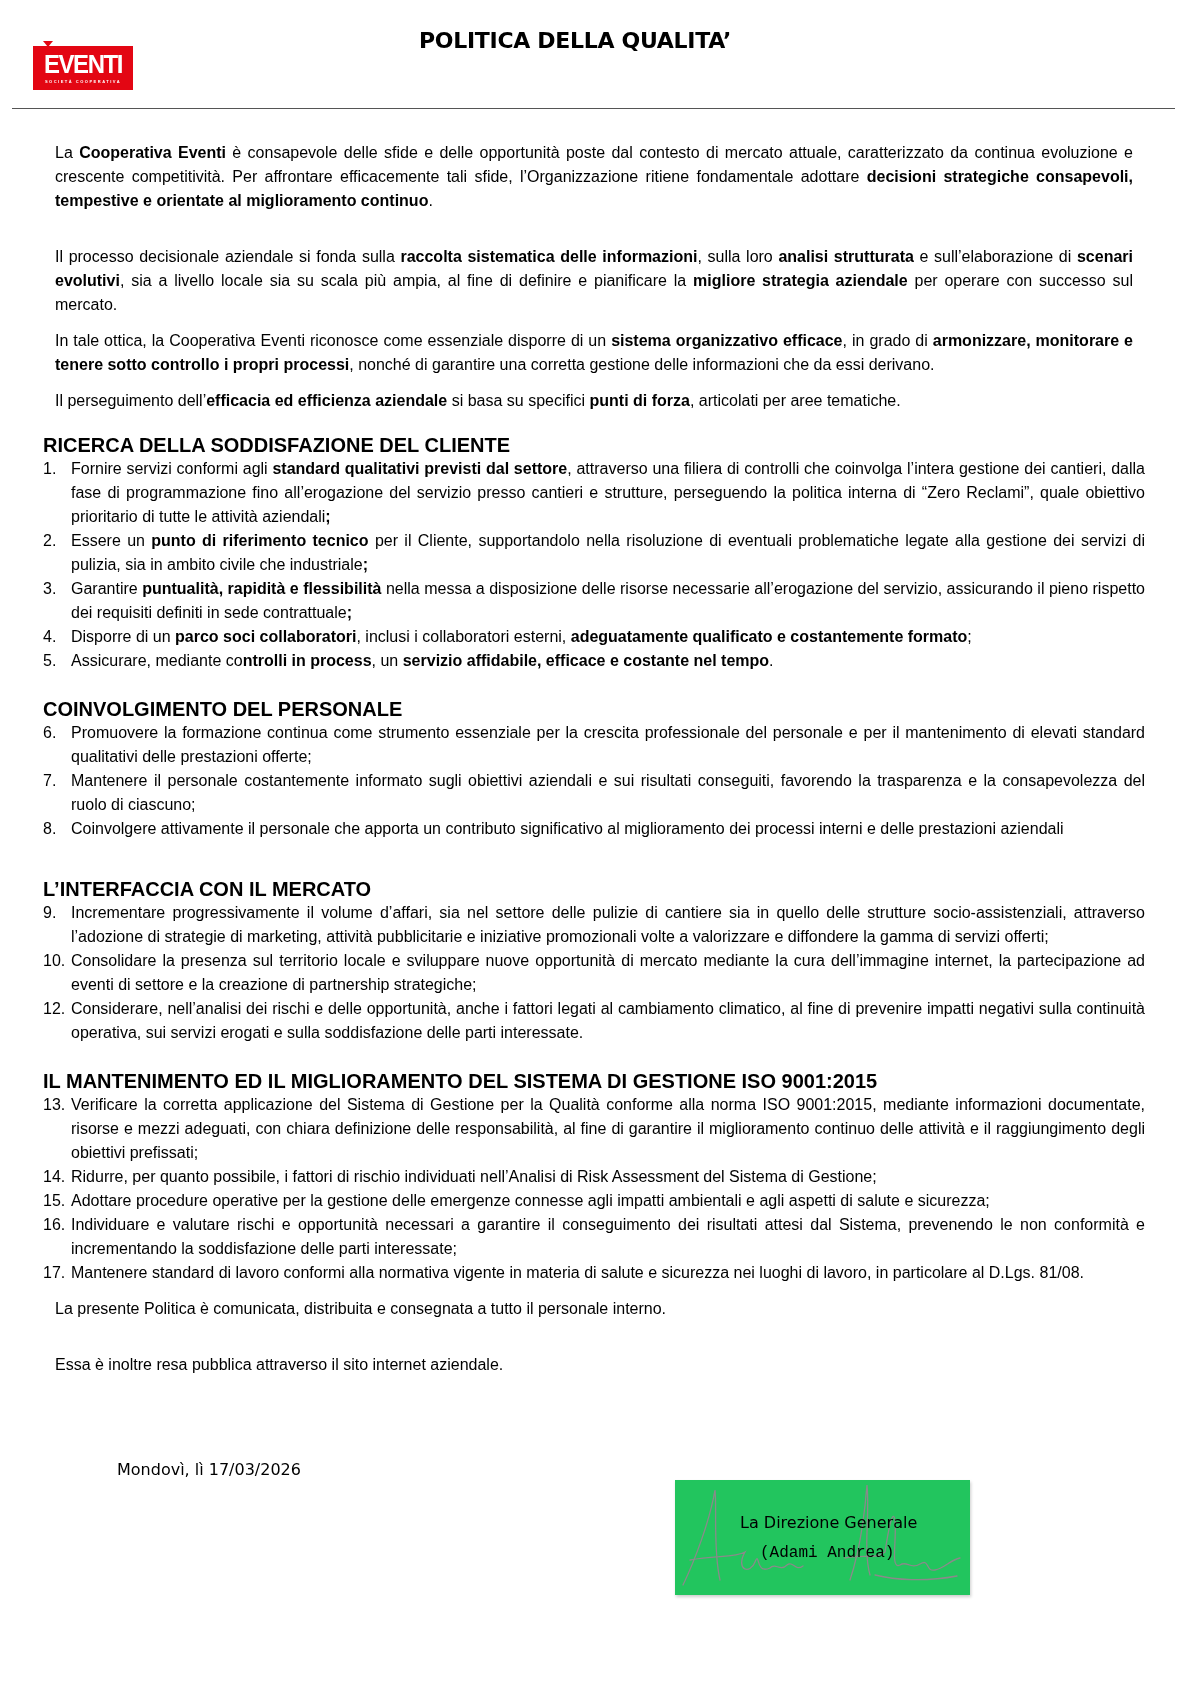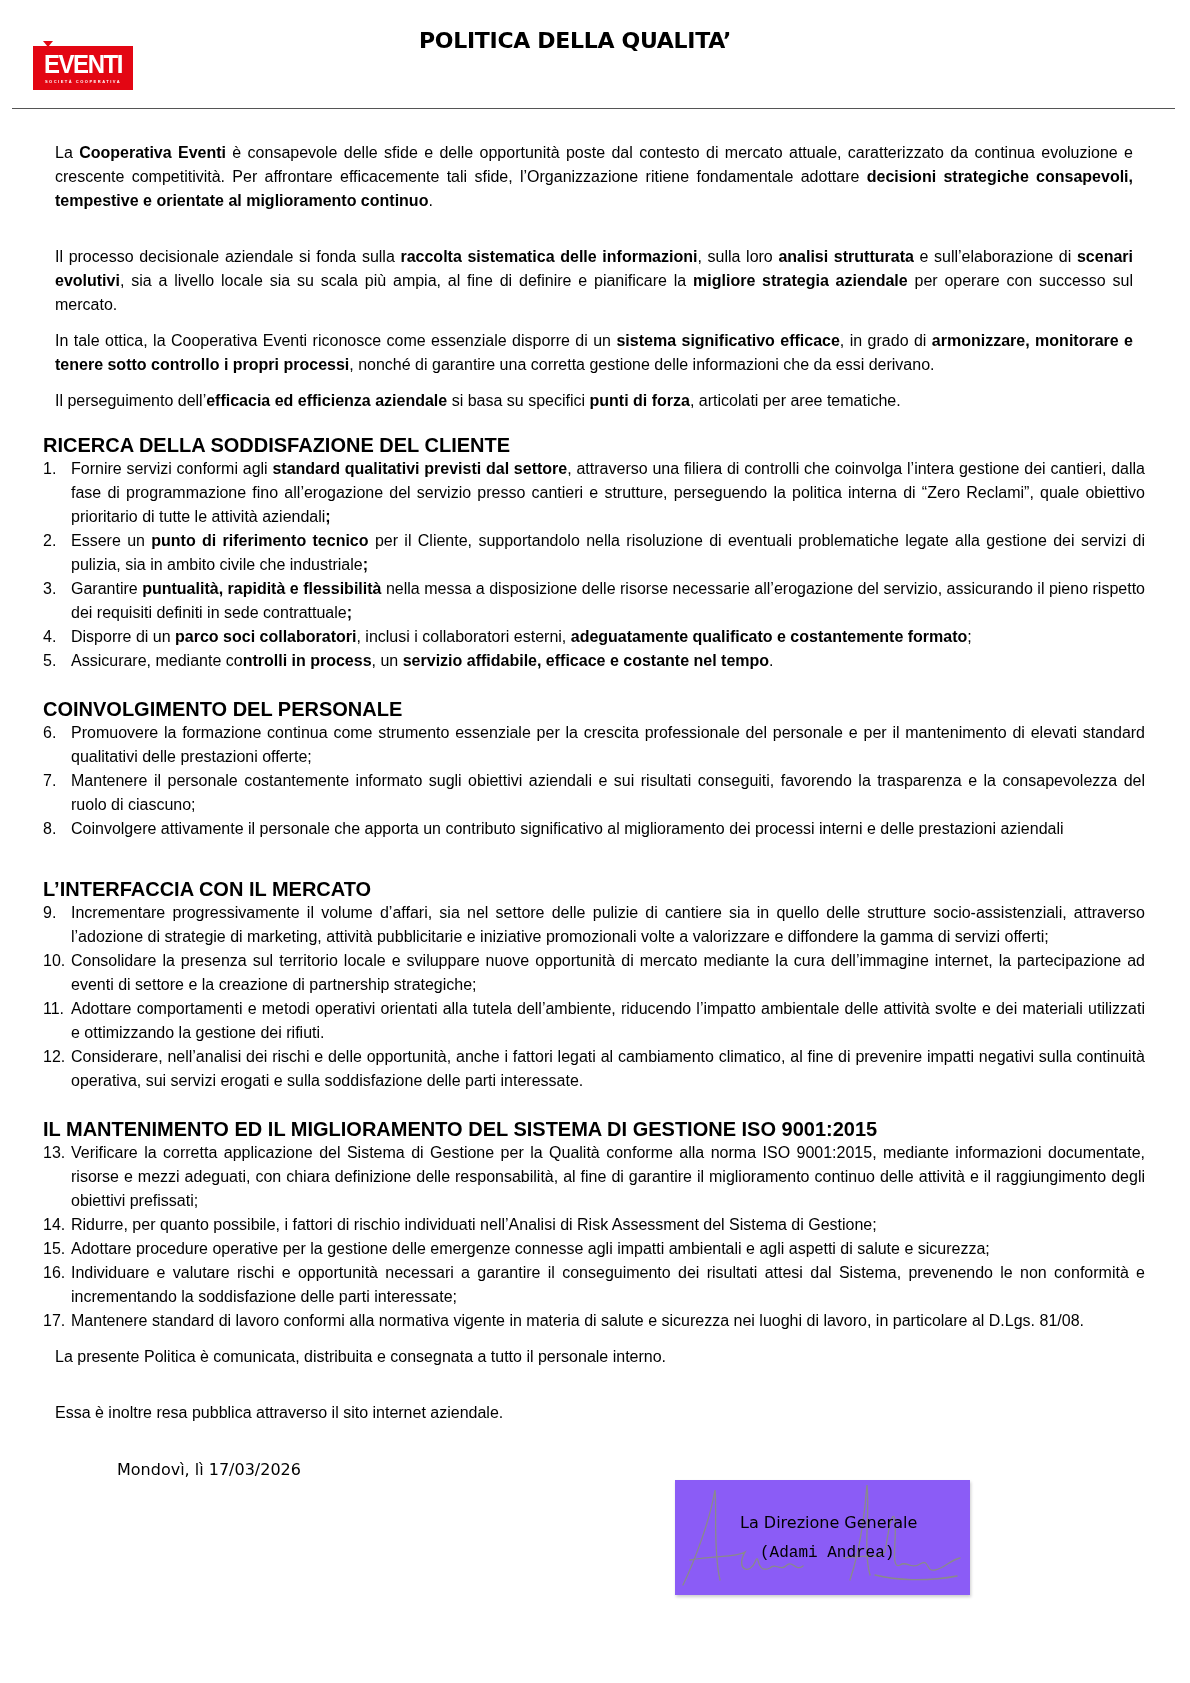--- a/index.html
+++ b/index.html
@@ -27,21 +27,21 @@
   .gap2 { height: 24px; }
   .gap3 { height: 36px; }
   h2 { font-size: 20px; font-weight: bold; margin: 0; line-height: 24px; }
   ol { list-style: none; margin: 0; padding: 0; }
   ol li { position: relative; padding-left: 28px; }
   ol li .num { position: absolute; left: 0; top: 0; }
   b { font-weight: bold; }
   .date { position: absolute; left: 85px; top: 1460px; font-size: 16px;
           font-family: "DejaVu Sans", sans-serif; margin-left: 32px; }
   .sigbox { position: absolute; left: 675px; top: 1480px; width: 295px; height: 115px;
-            box-shadow: 1px 2px 3px rgba(0,0,0,0.2); background: #8b5cf6; }
+            box-shadow: 1px 2px 3px rgba(0,0,0,0.2); background: #22c55e; }
   .sigbox svg { position: absolute; left: 0; top: 0; }
   .sig-role { position: absolute; left: 65px; top: 33px; font-size: 16px;
               font-family: "DejaVu Sans", sans-serif; }
   .sig-name { position: absolute; left: 85px; top: 64px; font-size: 16px;
               font-family: Liberation Mono, monospace; }
 </style>
 </head>
 <body>
 
 <div class="logo">
@@ -49,21 +49,21 @@
   <div class="logo-word">EVENTI</div>
   <div class="logo-sub">SOCIETÀ COOPERATIVA</div>
 </div>
 <div class="title">POLITICA DELLA QUALITA’</div>
 <div class="header-rule"></div>
 
 <div class="content">
   <p><span>La </span><b>Cooperativa Eventi</b><span> è consapevole delle sfide e delle opportunità poste dal contesto di mercato attuale, caratterizzato da continua evoluzione e crescente competitività. Per affrontare efficacemente tali sfide, l’Organizzazione ritiene fondamentale adottare </span><b>decisioni strategiche consapevoli, tempestive e orientate al miglioramento continuo</b><span>.</span></p>
   <div class="gap"></div>
   <p><span>Il processo decisionale aziendale si fonda sulla </span><b>raccolta sistematica delle informazioni</b><span>, sulla loro </span><b>analisi strutturata</b><span> e sull’elaborazione di </span><b>scenari evolutivi</b><span>, sia a livello locale sia su scala più ampia, al fine di definire e pianificare la </span><b>migliore strategia aziendale</b><span> per operare con successo sul mercato.</span></p>
-  <p><span>In tale ottica, la Cooperativa Eventi riconosce come essenziale disporre di un </span><b>sistema significativo efficace</b><span>, in grado di </span><b>armonizzare, monitorare e tenere sotto controllo i propri processi</b><span>, nonché di garantire una corretta gestione delle informazioni che da essi derivano.</span></p>
+  <p><span>In tale ottica, la Cooperativa Eventi riconosce come essenziale disporre di un </span><b>sistema organizzativo efficace</b><span>, in grado di </span><b>armonizzare, monitorare e tenere sotto controllo i propri processi</b><span>, nonché di garantire una corretta gestione delle informazioni che da essi derivano.</span></p>
   <p><span>Il perseguimento dell’</span><b>efficacia ed efficienza aziendale</b><span> si basa su specifici </span><b>punti di forza</b><span>, articolati per aree tematiche.</span></p>
   <div class="gap"></div>
 
   <section>
     <h2>RICERCA DELLA SODDISFAZIONE DEL CLIENTE</h2>
     <ol>
         <li><span class="num">1.</span><span>Fornire servizi conformi agli </span><b>standard qualitativi previsti dal settore</b><span>, attraverso una filiera di controlli che coinvolga l’intera gestione dei cantieri, dalla fase di programmazione fino all’erogazione del servizio presso cantieri e strutture, perseguendo la politica interna di “Zero Reclami”, quale obiettivo prioritario di tutte le attività aziendali</span><b>;</b></li>
         <li><span class="num">2.</span><span>Essere un </span><b>punto di riferimento tecnico</b><span> per il Cliente, supportandolo nella risoluzione di eventuali problematiche legate alla gestione dei servizi di pulizia, sia in ambito civile che industriale</span><b>;</b></li>
         <li><span class="num">3.</span><span>Garantire </span><b>puntualità, rapidità e flessibilità</b><span> nella messa a disposizione delle risorse necessarie all’erogazione del servizio, assicurando il pieno rispetto dei requisiti definiti in sede contrattuale</span><b>;</b></li>
         <li><span class="num">4.</span><span>Disporre di un </span><b>parco soci collaboratori</b><span>, inclusi i collaboratori esterni, </span><b>adeguatamente qualificato e costantemente formato</b><span>;</span></li>
@@ -80,21 +80,20 @@
         <li><span class="num">8.</span><span>Coinvolgere attivamente il personale che apporta un contributo significativo al miglioramento dei processi interni e delle prestazioni aziendali</span></li>
       </ol>
   </section>
   <div class="gap3"></div>
 
   <section>
     <h2>L’INTERFACCIA CON IL MERCATO</h2>
     <ol>
         <li><span class="num">9.</span><span>Incrementare progressivamente il volume d’affari, sia nel settore delle pulizie di cantiere sia in quello delle strutture socio-assistenziali, attraverso l’adozione di strategie di marketing, attività pubblicitarie e iniziative promozionali volte a valorizzare e diffondere la gamma di servizi offerti;</span></li>
         <li><span class="num">10.</span><span>Consolidare la presenza sul territorio locale e sviluppare nuove opportunità di mercato mediante la cura dell’immagine internet, la partecipazione ad eventi di settore e la creazione di partnership strategiche;</span></li>
-        <li><span class="num">11.</span><span>Adottare comportamenti e metodi operativi orientati alla tutela dell’ambiente, riducendo l’impatto ambientale delle attività svolte e dei materiali utilizzati e ottimizzando la gestione dei rifiuti.</span></li>
         <li><span class="num">12.</span><span>Considerare, nell’analisi dei rischi e delle opportunità, anche i fattori legati al cambiamento climatico, al fine di prevenire impatti negativi sulla continuità operativa, sui servizi erogati e sulla soddisfazione delle parti interessate.</span></li>
       </ol>
   </section>
   <div class="gap2"></div>
 
   <section>
     <h2>IL MANTENIMENTO ED IL MIGLIORAMENTO DEL SISTEMA DI GESTIONE ISO 9001:2015</h2>
     <ol>
         <li><span class="num">13.</span><span>Verificare la corretta applicazione del Sistema di Gestione per la Qualità conforme alla norma ISO 9001:2015, mediante informazioni documentate, risorse e mezzi adeguati, con chiara definizione delle responsabilità, al fine di garantire il miglioramento continuo delle attività e il raggiungimento degli obiettivi prefissati;</span></li>
         <li><span class="num">14.</span><span>Ridurre, per quanto possibile, i fattori di rischio individuati nell’Analisi di Risk Assessment del Sistema di Gestione;</span></li>

